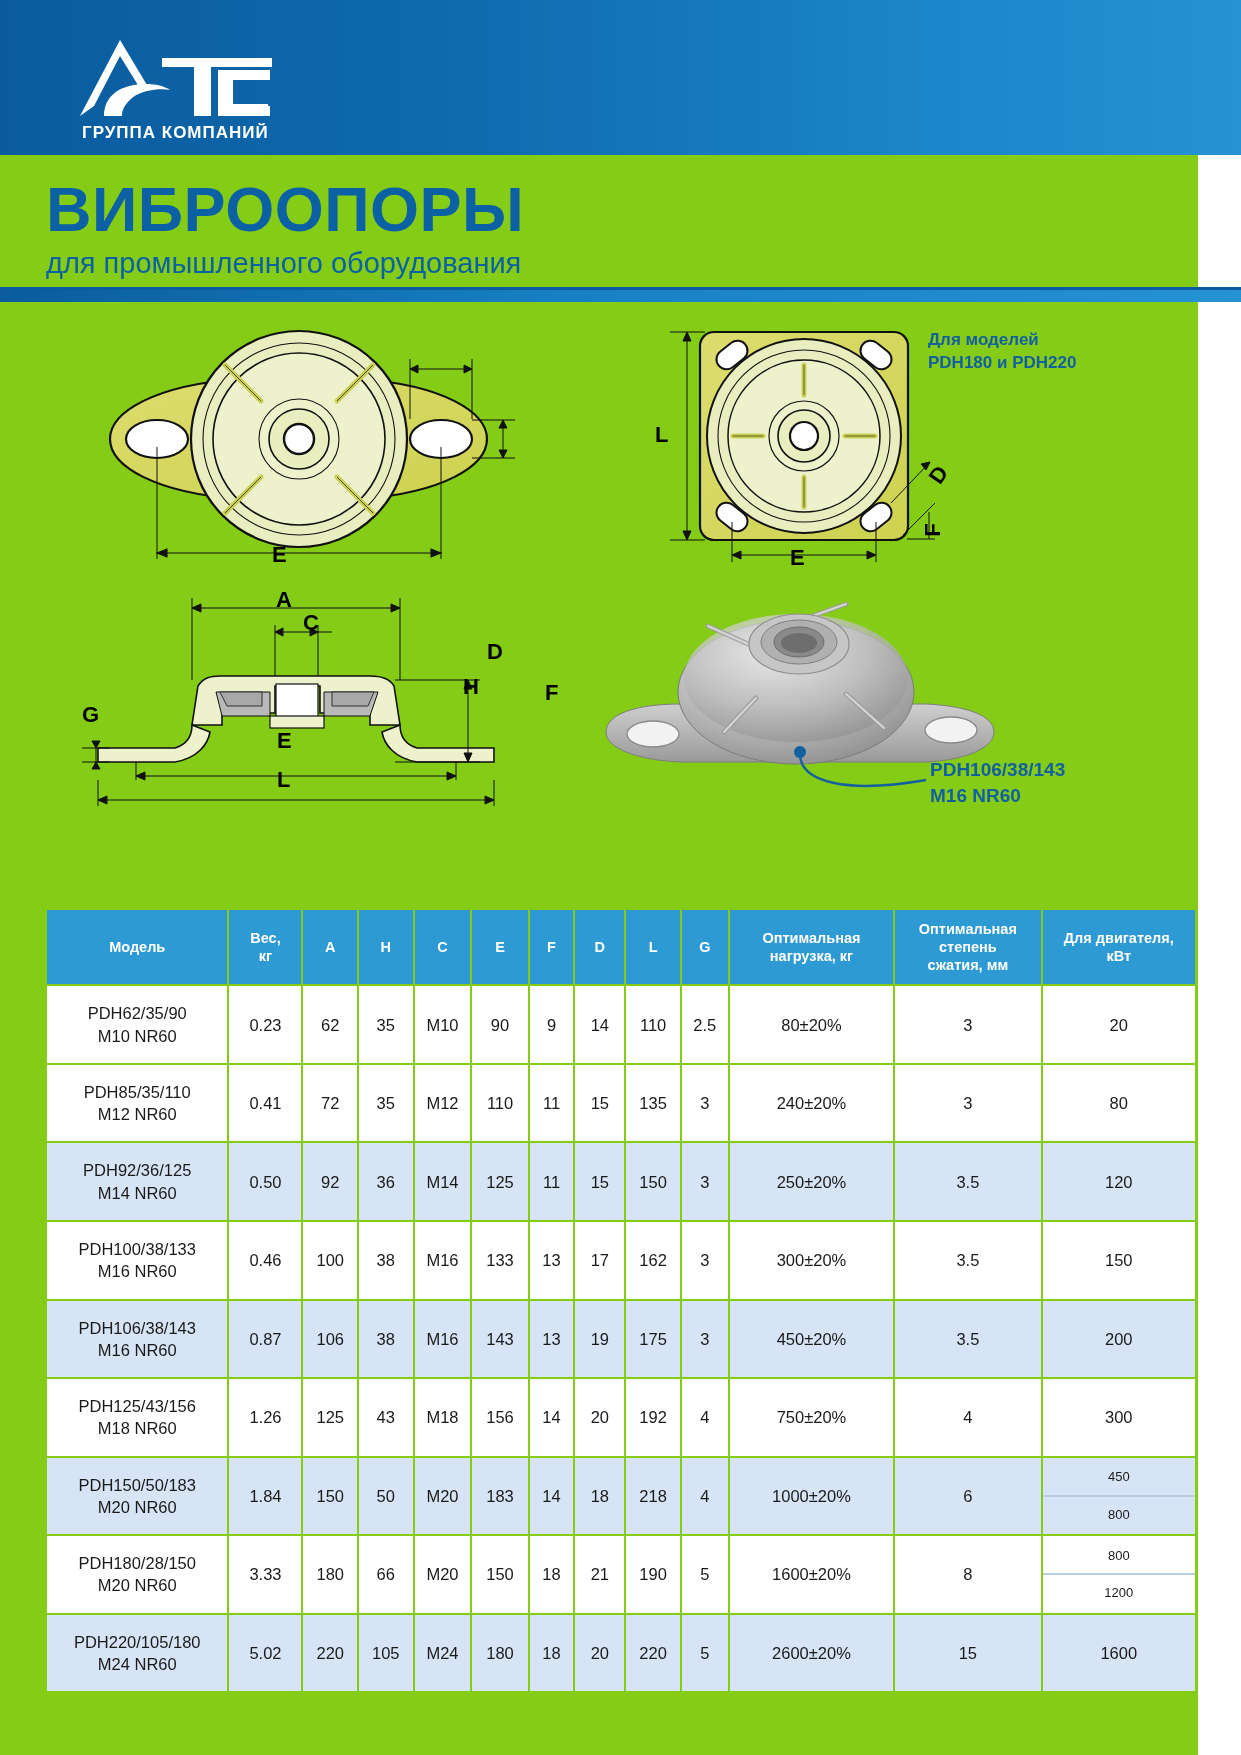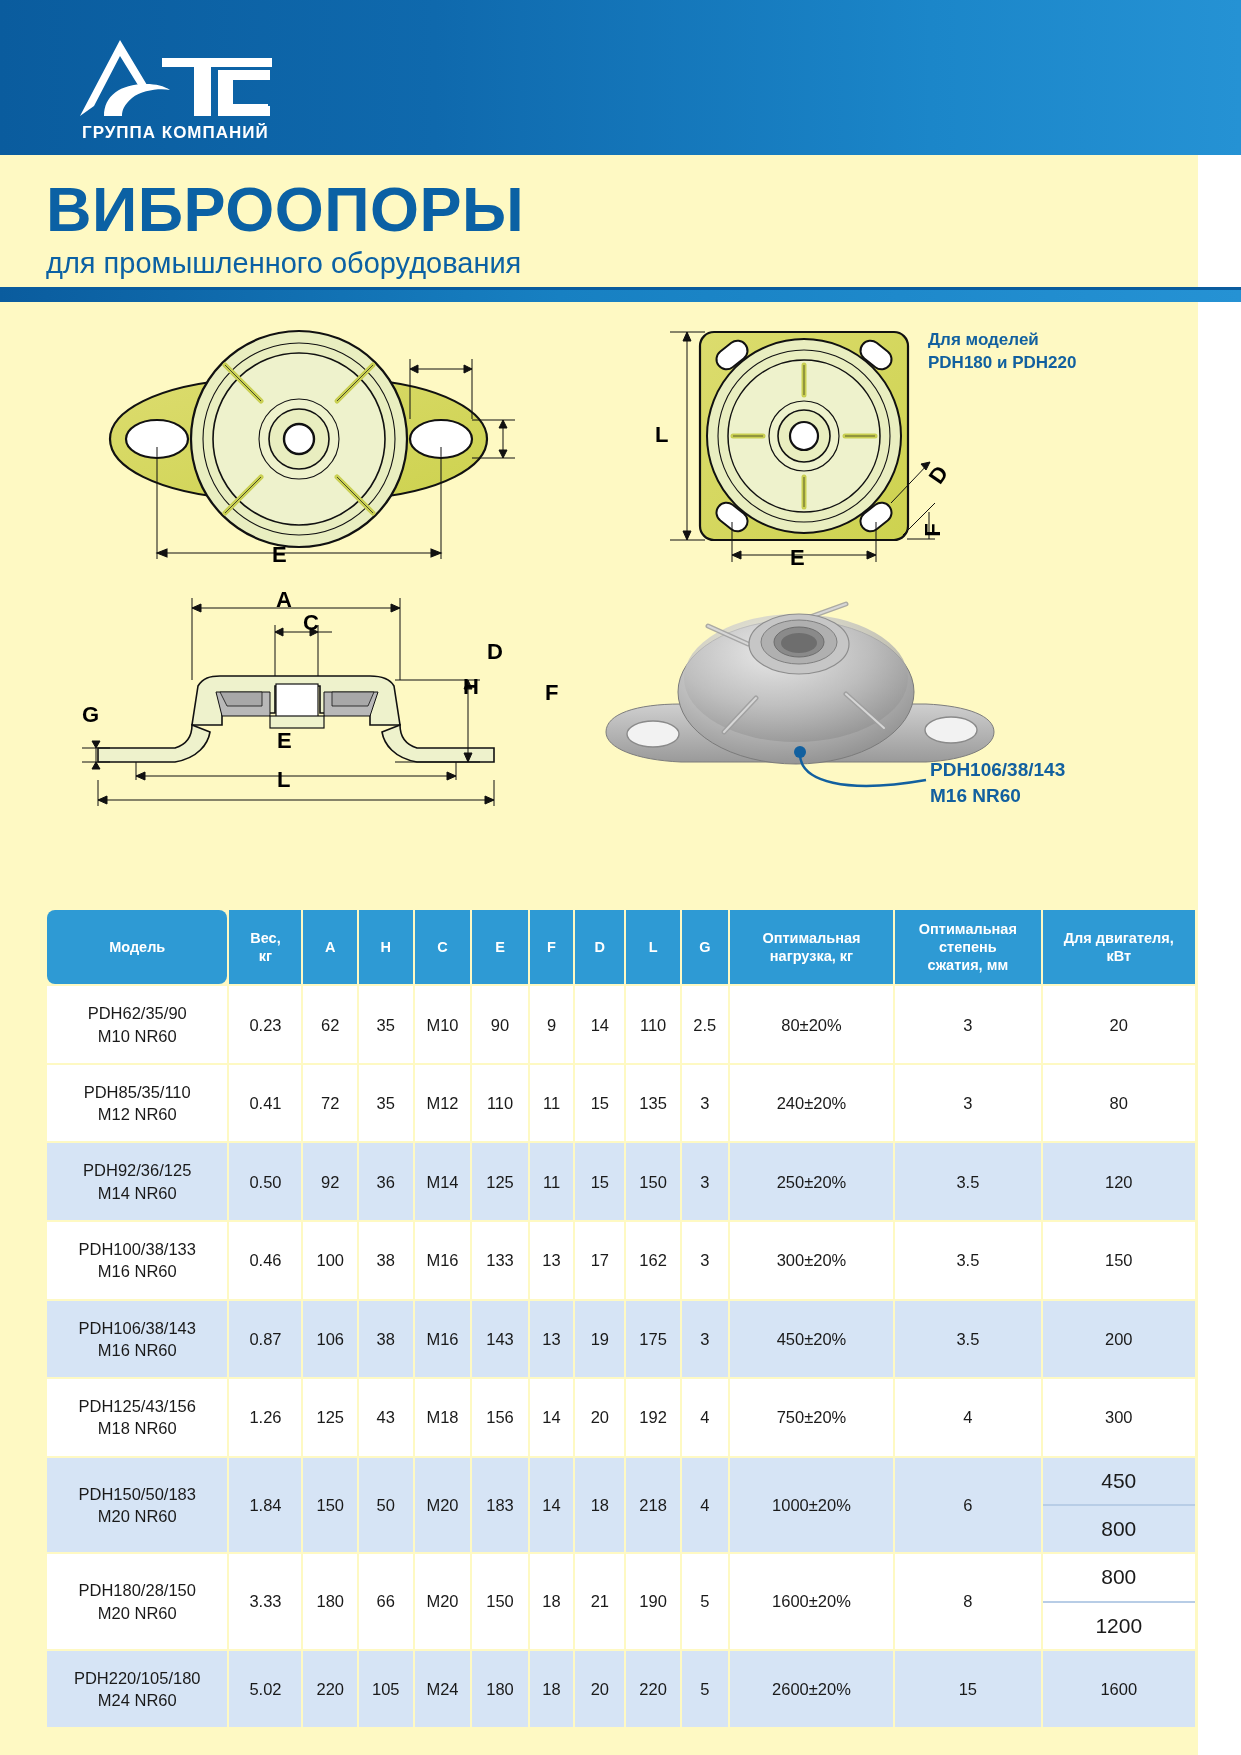--- a/index.html
+++ b/index.html
@@ -3,21 +3,21 @@
 <meta charset="utf-8">
 <style>
   * { box-sizing: border-box; margin: 0; padding: 0; }
   html, body {
     width: 1241px;
     height: 1755px;
     background: #ffffff;
     font-family: "Liberation Sans", sans-serif;
     overflow: hidden;
   }
-  .page { position: relative; width: 1198px; height: 1755px; background:#fef9c3;padding-left:7px; }
+  .page { position: relative; width: 1198px; height: 1755px; background:#84cc16;padding-left:7px; }
 
   
   .header-bar {
     position: absolute; left:0; top:0; width:1241px; height:155px;
     background: linear-gradient(90deg,#0a5c9e 0%, #0f69ad 35%, #1b86c9 75%, #2592d4 100%);
   }
   .logo { position:absolute; left:42px; top:28px; width:240px; height:110px; }
   .logo svg { display:block; }
 
   
@@ -59,21 +59,21 @@
   table.spec td {
     text-align:center; vertical-align:middle; font-size:16.5px; color:#1a1a1a;
     padding:16px 2px; line-height:1.35; border:none;
   }
   tr.r-white td { background:#ffffff; }
   tr.r-blue  td { background:#d6e4f5; }
   td.model { font-size:16px; white-space:pre-line; padding-left:4px; padding-right:4px; }
   td.split { padding:0 !important; }
   .split-in { display:flex; flex-direction:column; height:100%; }
   .split-in > div {
-    padding:9px 0; font-size:21px;
+    padding:9px 0; font-size:13px;
   }
   .split-in > div:first-child { border-bottom:2px solid #b8cde6; }
 </style>
 </head>
 <body>
 
 <div class="page">
 
   <div class="header-bar">
     <div class="logo">
@@ -360,21 +360,21 @@
     <div class="note-blue" style="left:930px; top:455px; font-size:19px;">
       <div>PDH106/38/143</div>
       <div>M16 NR60</div>
     </div>
   </div>
 
   <div class="tbl-wrap">
     <table class="spec">
       <thead>
         <tr>
-          <th style="width:186px; white-space:pre-line;border-radius:8px;">Модель</th>
+          <th style="width:186px; white-space:pre-line;">Модель</th>
           <th style="width:76px; white-space:pre-line;">Вес,
 кг</th>
           <th style="width:56px;">A</th>
           <th style="width:56px;">H</th>
           <th style="width:58px;">C</th>
           <th style="width:58px;">E</th>
           <th style="width:46px;">F</th>
           <th style="width:52px;">D</th>
           <th style="width:56px;">L</th>
           <th style="width:48px;">G</th>

